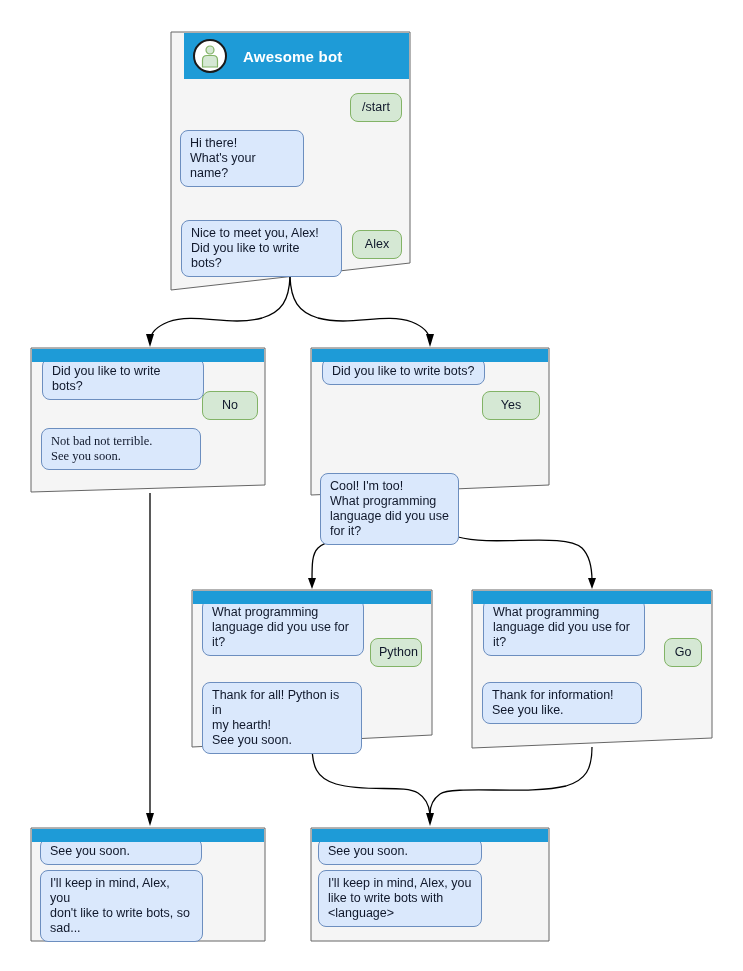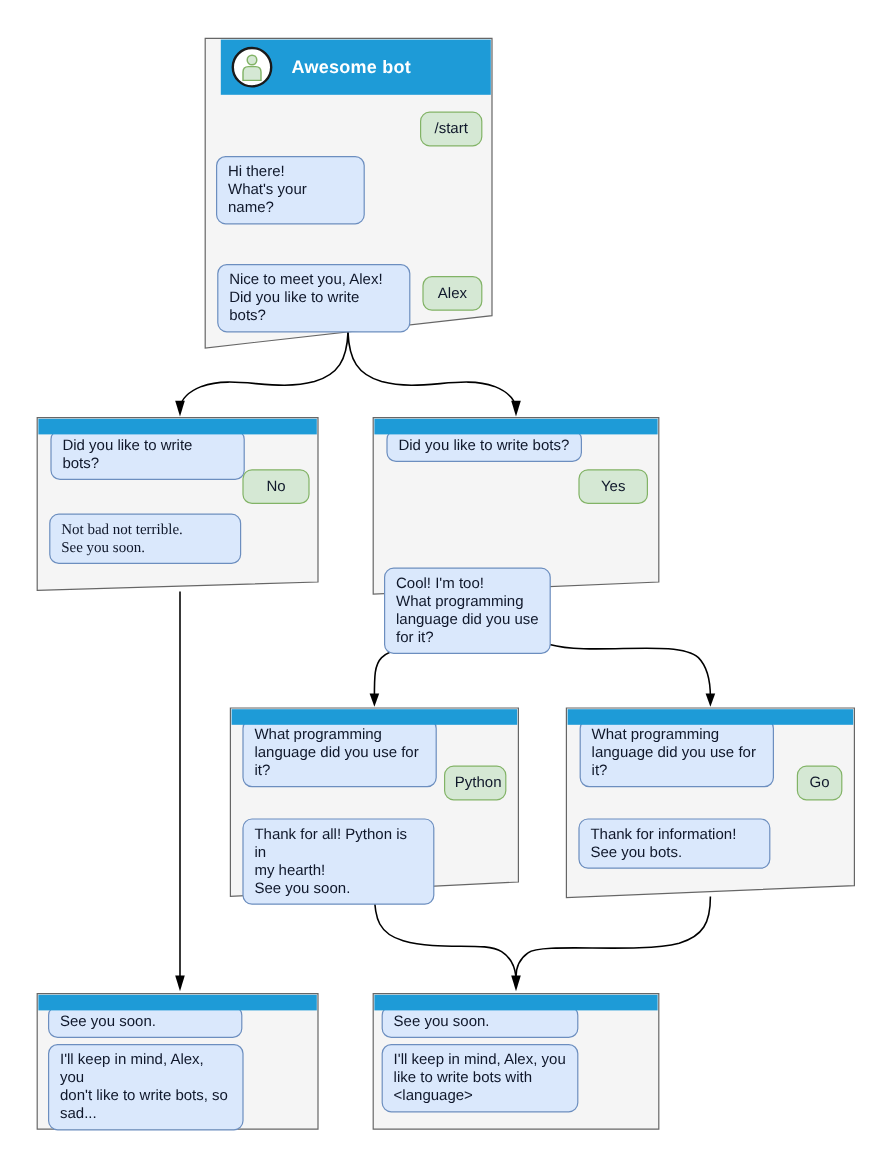--- a/index.html
+++ b/index.html
@@ -118,21 +118,21 @@
 my hearth!
 See you soon.</div>
     <div class="bar"></div>
   </div>
 
   <div class="window" style="left:472px;top:590px;width:240px;height:158px;">
     <div class="msg bot" style="top:9px;left:11px;width:162px;">What programming
 language did you use for it?</div>
     <div class="msg user" style="top:48px;right:10px;width:38px;">Go</div>
     <div class="msg bot" style="top:92px;left:10px;width:160px;">Thank for information!
-See you bots.</div>
+See you like.</div>
     <div class="bar"></div>
   </div>
 
   <div class="window" style="left:31px;top:828px;width:234px;height:113px;">
     <div class="msg bot" style="top:10px;left:9px;width:162px;">See you soon.</div>
     <div class="msg bot" style="top:42px;left:9px;width:163px;">I'll keep in mind, Alex, you
 don't like to write bots, so
 sad...</div>
     <div class="bar"></div>
   </div>

